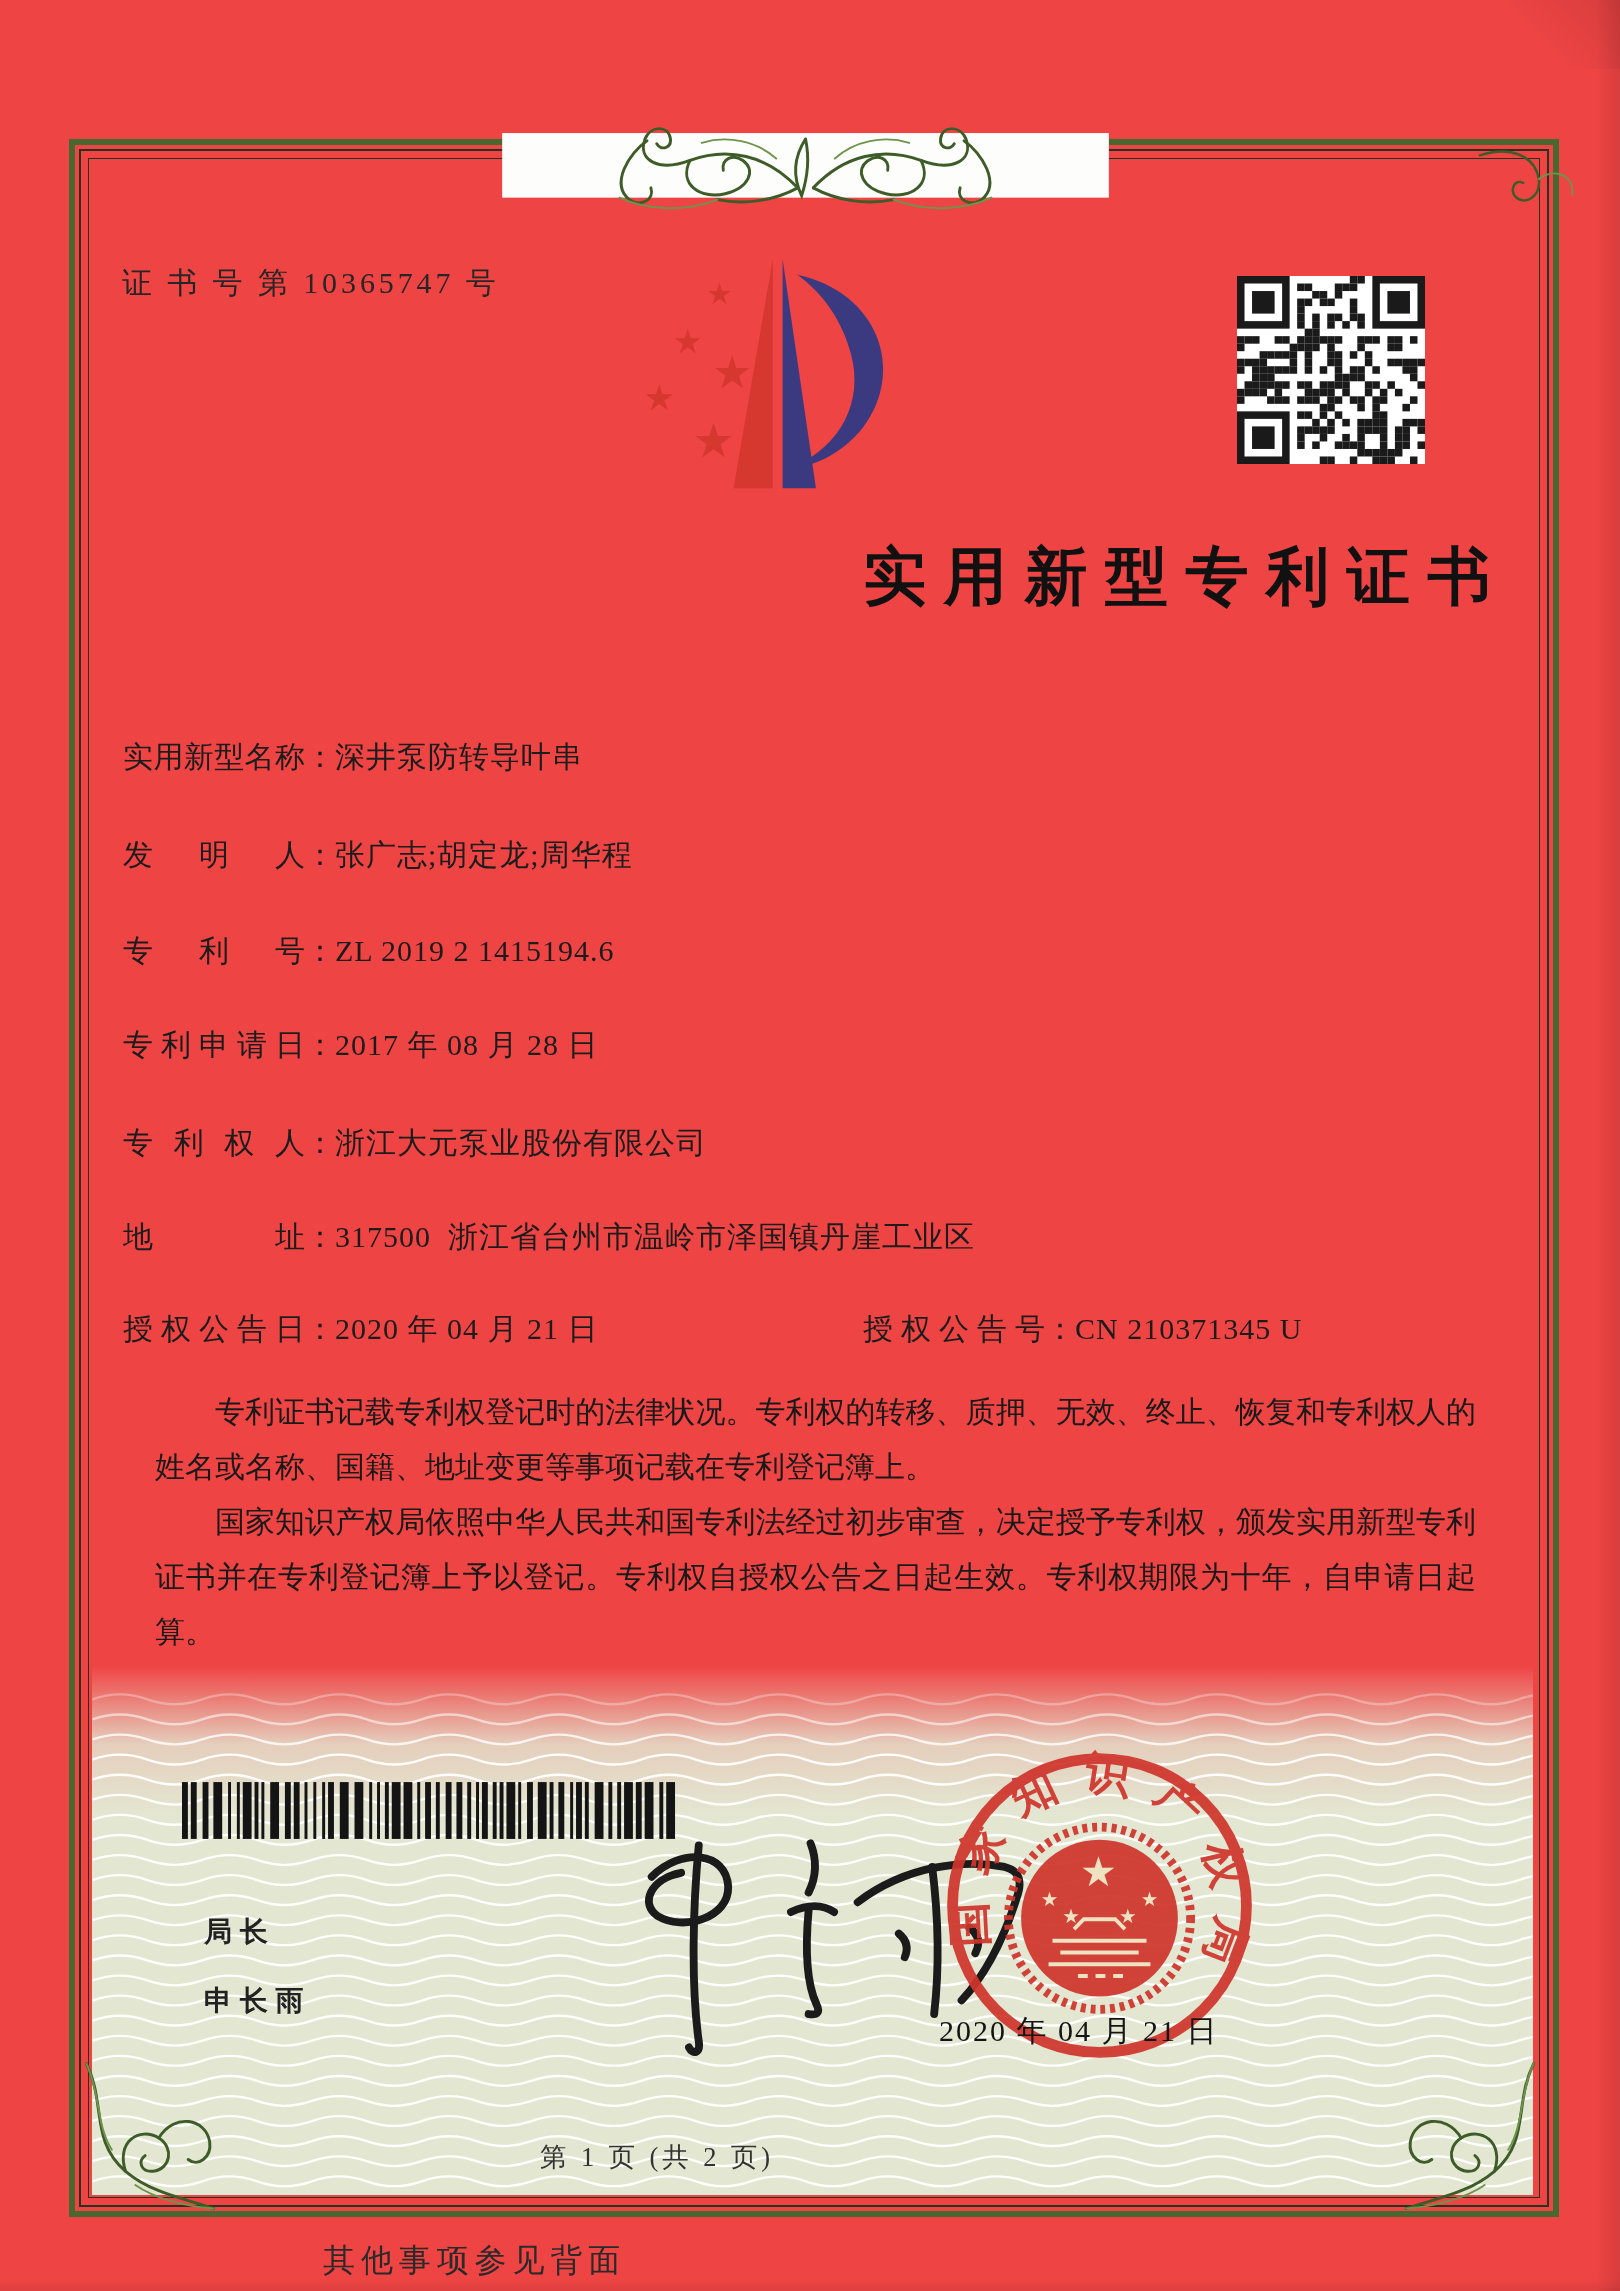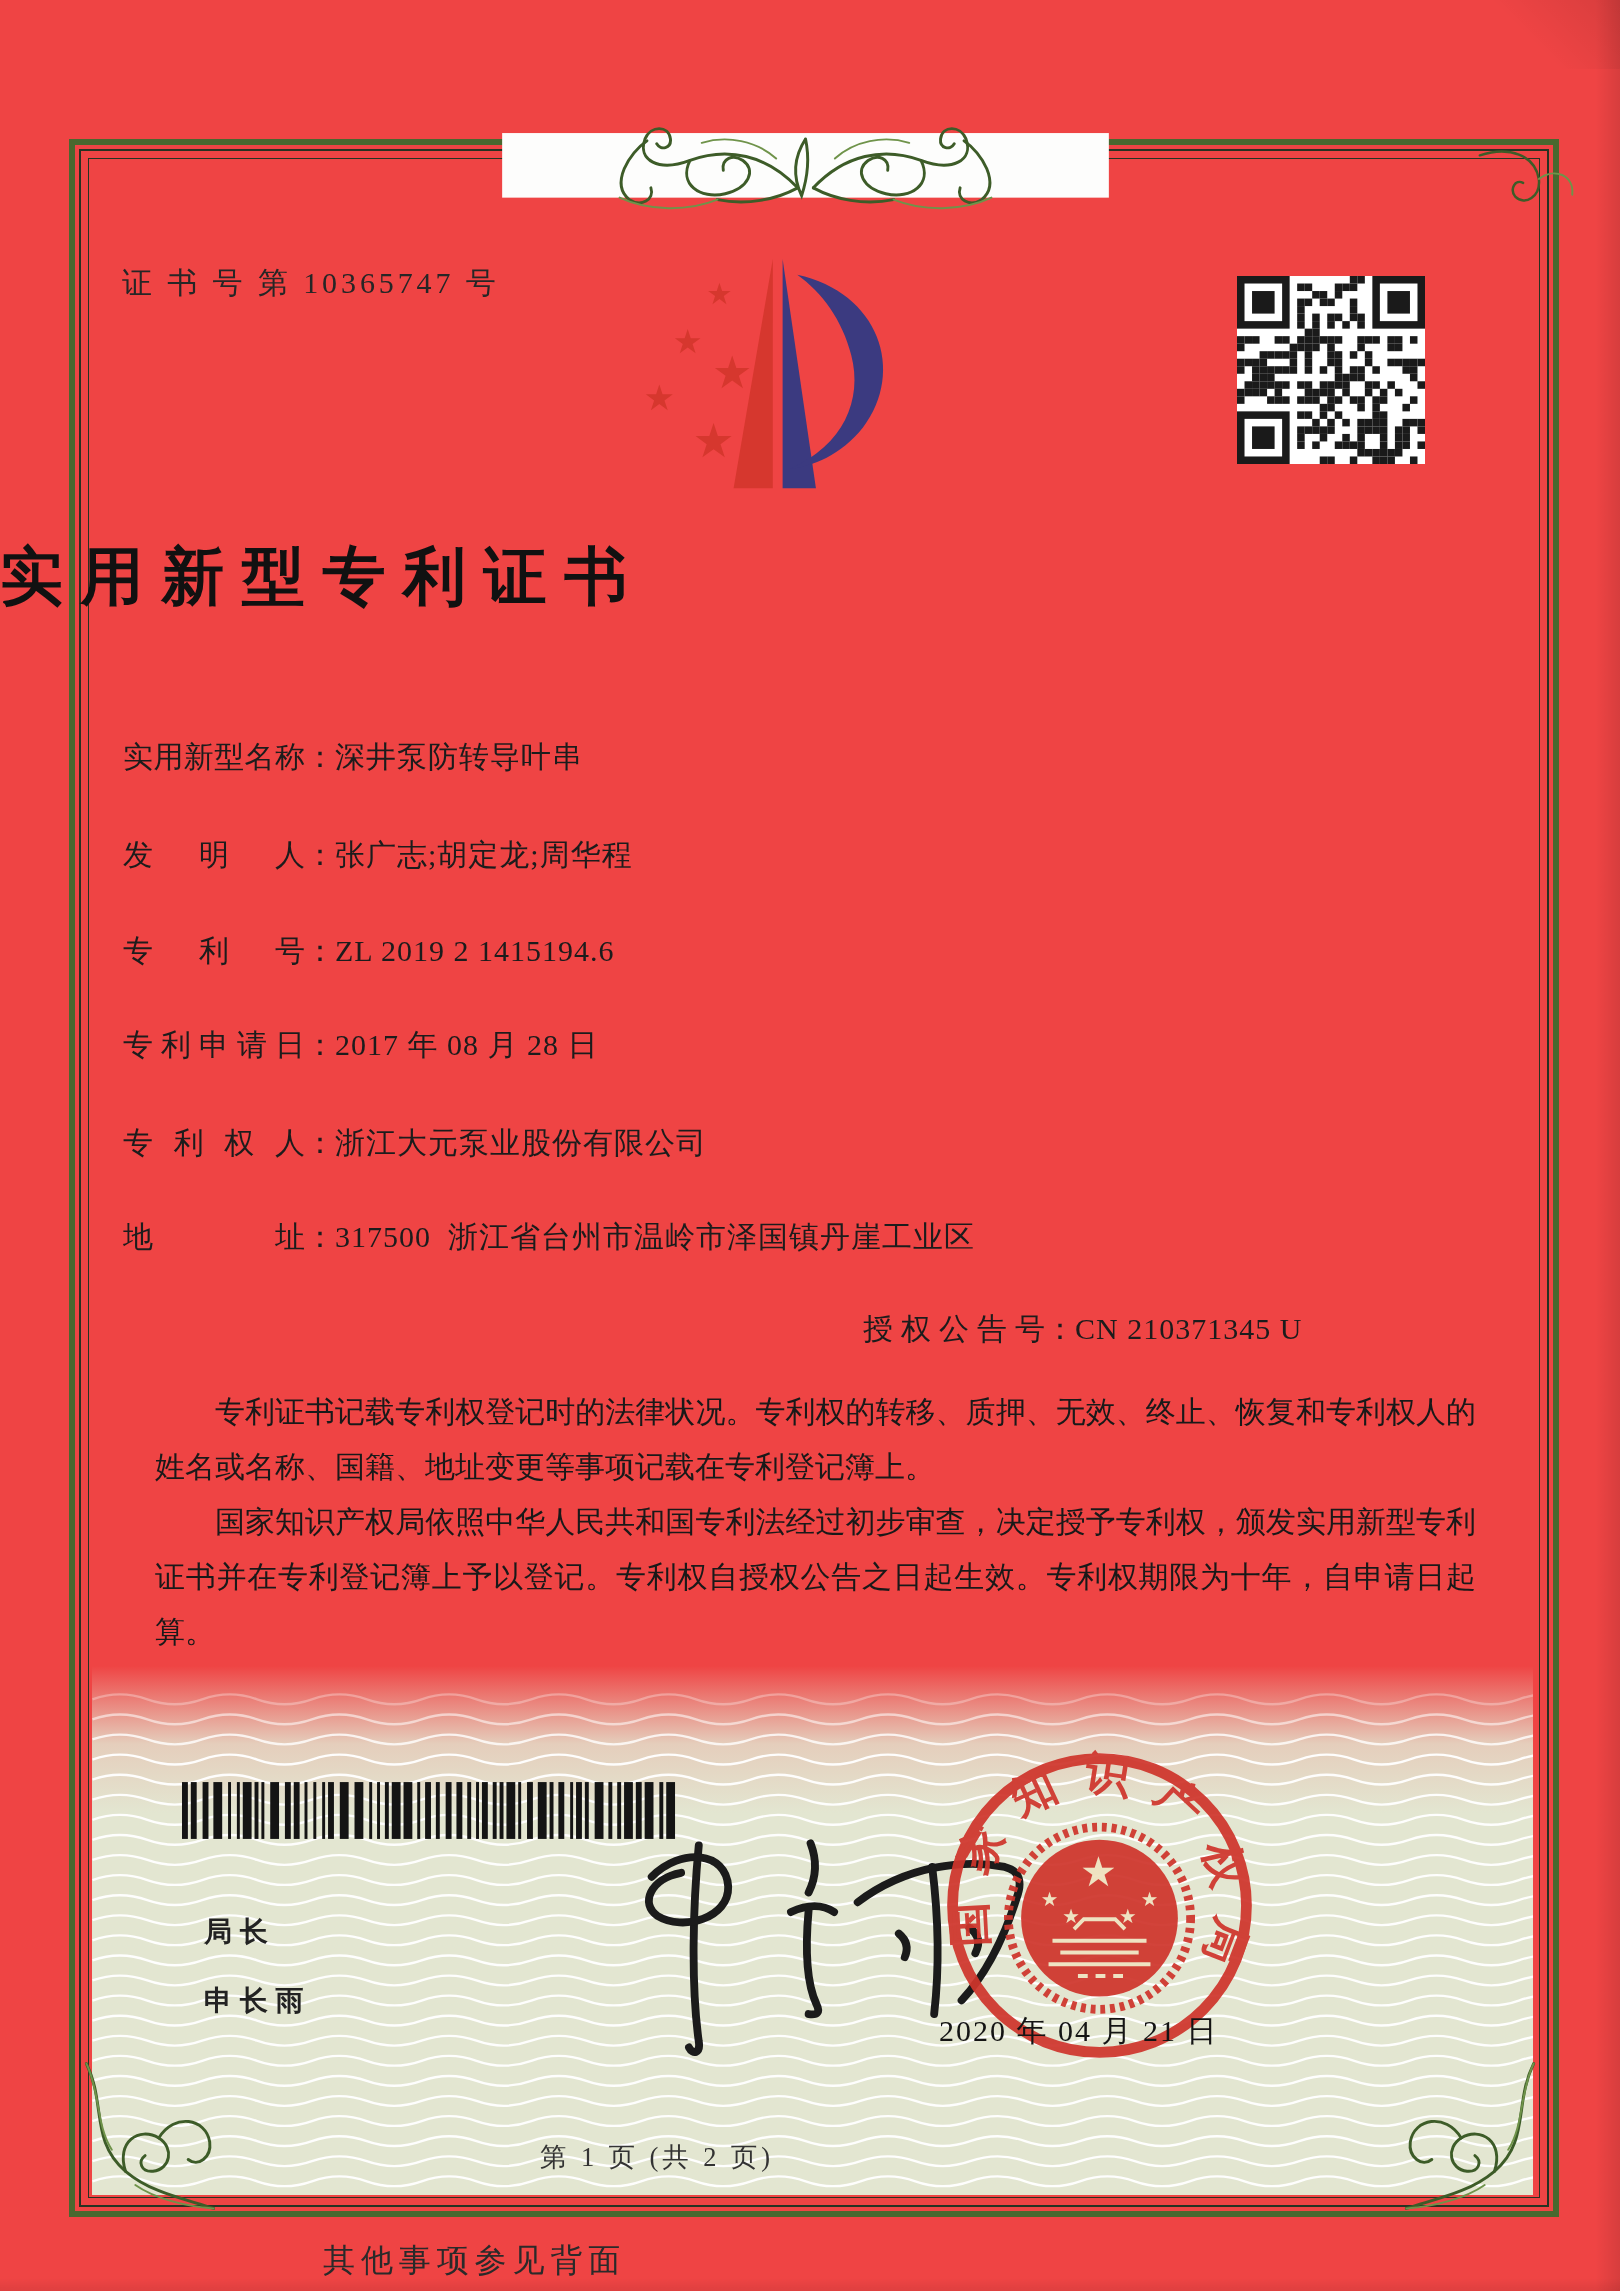--- a/index.html
+++ b/index.html
@@ -23,21 +23,21 @@
   .frame-inner{position:absolute;left:6.9px;top:6.9px;right:6.9px;bottom:6.9px;border:1.5px solid #273322;}
 
   
   .band{position:absolute;left:92px;top:1666px;width:1441px;height:529px;z-index:1;
     background:linear-gradient(180deg,rgba(227,230,209,0) 0px,rgba(227,230,209,.85) 78px,#e3e6d1 147px);}
   .band svg{position:absolute;left:0;top:0;}
 
   .certno{position:absolute;left:122px;top:263px;font-size:30px;letter-spacing:3.9px;color:#262626;z-index:2;}
   .logo{position:absolute;left:616px;top:253px;z-index:2;}
   .qr{position:absolute;left:1237px;top:276px;z-index:2;}
-  .title{position:absolute;left:0;top:534px;width:1508px;text-align:left;
+  .title{position:absolute;left:0;top:534px;width:1508px;text-align:right;
     font-size:63px;font-weight:bold;letter-spacing:17.6px;color:#111;z-index:2;}
 
   .row{position:absolute;left:123px;font-size:30px;color:#1c1c1c;z-index:2;white-space:pre;}
   .flabel{display:inline-block;width:182px;text-align:justify;text-align-last:justify;}
   .fvalue{white-space:pre;letter-spacing:1px;}
 
   .paras{position:absolute;left:155px;top:1384px;width:1321px;z-index:2;
     font-size:30px;line-height:55px;text-align:justify;color:#191919;}
   .paras p{margin:0;text-indent:2em;}
 
@@ -376,20 +376,21 @@
     </svg>
 
   <div class="title">实用新型专利证书</div>
 
   <div class="row" style="top:737px"><span class="flabel">实用新型名称</span><span>：</span><span class="fvalue">深井泵防转导叶串</span></div>
   <div class="row" style="top:835px"><span class="flabel">发明人</span><span>：</span><span class="fvalue">张广志;胡定龙;周华程</span></div>
   <div class="row" style="top:931px"><span class="flabel">专利号</span><span>：</span><span class="fvalue">ZL 2019 2 1415194.6</span></div>
   <div class="row" style="top:1025px"><span class="flabel">专利申请日</span><span>：</span><span class="fvalue">2017 年 08 月 28 日</span></div>
   <div class="row" style="top:1123px"><span class="flabel">专利权人</span><span>：</span><span class="fvalue">浙江大元泵业股份有限公司</span></div>
   <div class="row" style="top:1217px"><span class="flabel">地址</span><span>：</span><span class="fvalue">317500  浙江省台州市温岭市泽国镇丹崖工业区</span></div>
+  <div class="row" style="top:1309px"><span class="flabel">授权公告日</span><span>：</span><span class="fvalue">2020 年 04 月 21 日</span></div>
   <div class="row" style="top:1309px;left:863px"><span class="flabel">授权公告号</span><span>：</span><span class="fvalue">CN 210371345 U</span></div>
 
   <div class="paras">
     <p>专利证书记载专利权登记时的法律状况。专利权的转移、质押、无效、终止、恢复和专利权人的姓名或名称、国籍、地址变更等事项记载在专利登记簿上。</p>
     <p>国家知识产权局依照中华人民共和国专利法经过初步审查，决定授予专利权，颁发实用新型专利证书并在专利登记簿上予以登记。专利权自授权公告之日起生效。专利权期限为十年，自申请日起算。</p>
   </div>
 
   <svg id="barcode" class="barcode" width="495" height="57" viewBox="0 0 505 58">
       <rect x="0" y="0" width="6" height="58" fill="#141414"></rect>
       <rect x="9" y="0" width="6" height="58" fill="#141414"></rect>

